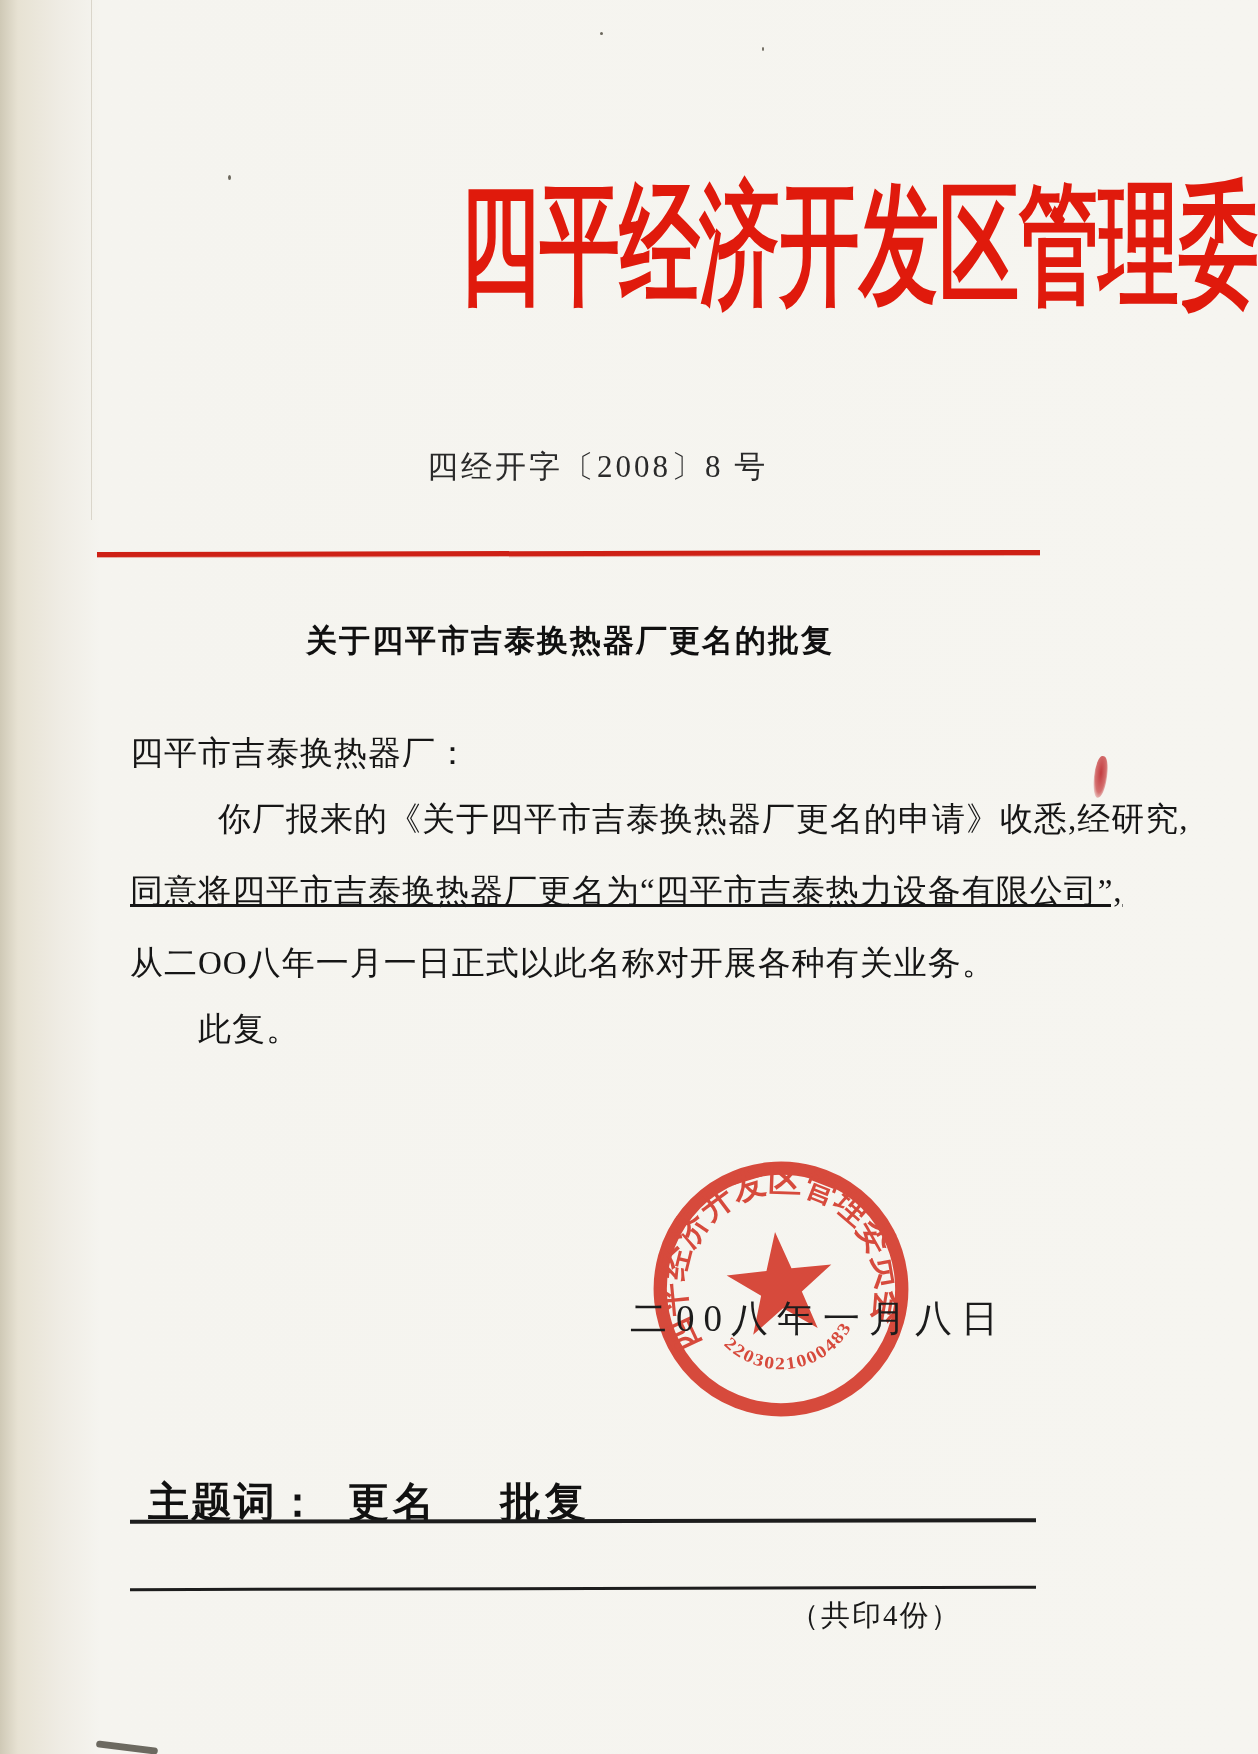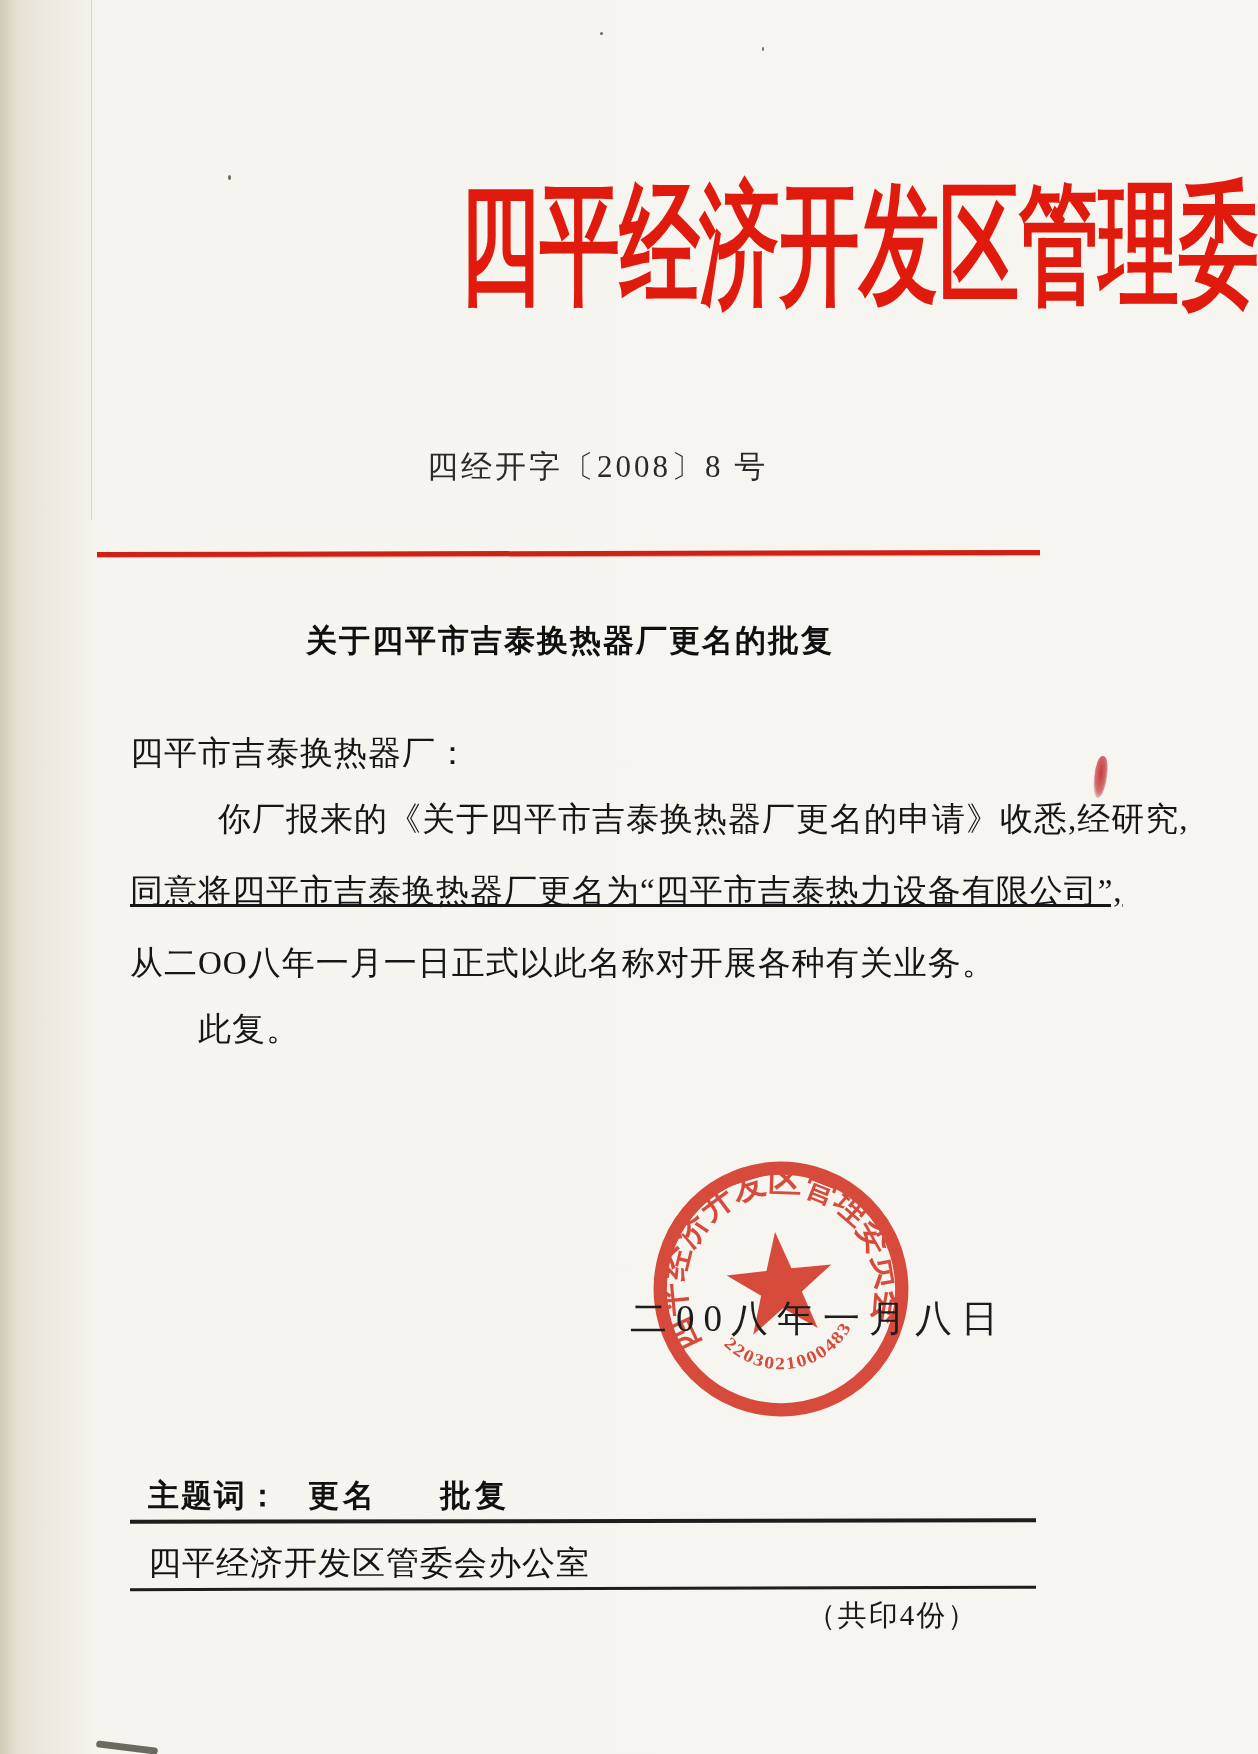--- a/index.html
+++ b/index.html
@@ -59,42 +59,42 @@
   .seal-ring-text{font-size:34px;font-weight:bold;fill:#db3425;}
   .seal-number{font-size:17px;font-weight:bold;fill:#db3425;letter-spacing:1.5px;}
   .date-line{
     position:absolute;left:610px;top:1294px;
     font-size:37px;color:#1c1c1c;letter-spacing:9px;white-space:nowrap;
     z-index:5;
     margin-left:20px;
   }
   .keywords-row{
     position:absolute;left:148px;top:1475px;display:flex;align-items:center;
-    font-size:31px;font-weight:bold;color:#111;
+    font-size:41px;font-weight:bold;color:#111;
   }
   .keywords-row .kw-label{margin-right:28px;letter-spacing:2px;}
   .keywords-row .kw-term{margin-right:62px;letter-spacing:4px;}
   .black-rule-1{
     position:absolute;left:130px;top:1519px;width:906px;height:4px;background:#1d1d1d;
     transform:rotate(-0.1deg);
   }
   .black-rule-2{
     position:absolute;left:130px;top:1587px;width:906px;height:3px;background:#1d1d1d;
     transform:rotate(-0.15deg);
   }
   .footer-row{
     position:absolute;left:148px;top:1541px;width:888px;
     display:flex;justify-content:space-between;align-items:baseline;
     font-size:33px;color:#141414;
   }
   .footer-office{letter-spacing:1px;}
   .footer-printdate{margin-right:100px;letter-spacing:1px;}
   .copies{
     position:absolute;left:790px;top:1596px;width:205px;
-    text-align:center;font-size:29px;color:#1a1a1a;letter-spacing:2px;
+    text-align:left;font-size:29px;color:#1a1a1a;letter-spacing:2px;
   }
   .red-smudge{
     position:absolute;left:1094px;top:756px;width:13px;height:42px;
     background:radial-gradient(ellipse at 50% 40%,#c23b3f 0%,#d4706f 55%,rgba(212,112,111,0) 85%);
     border-radius:50% 40% 55% 45%;transform:rotate(6deg);
   }
   .corner-mark{
     position:absolute;left:96px;top:1744px;width:62px;height:7px;
     background:#4a463c;border-radius:4px;transform:rotate(7deg);
     opacity:.8;
@@ -144,21 +144,20 @@
 
   <div class="keywords-row">
     <span class="kw-label">主题词：</span>
     <span class="kw-term">更名</span>
     <span class="kw-term">批复</span>
   </div>
 
   <div class="black-rule-1"></div>
 
   <div class="footer-row">
-    <span class="footer-office">四平经济开发区管委会办公室</span>
   </div>
 
   <div class="black-rule-2"></div>
 
   <div class="copies">（共印4份）</div>
 
   <div class="red-smudge"></div>
   <div class="corner-mark"></div>
   <div class="speck" style="left:600px;top:32px;width:3px;height:3px;"></div>
   <div class="speck" style="left:762px;top:47px;width:2px;height:4px;"></div>

